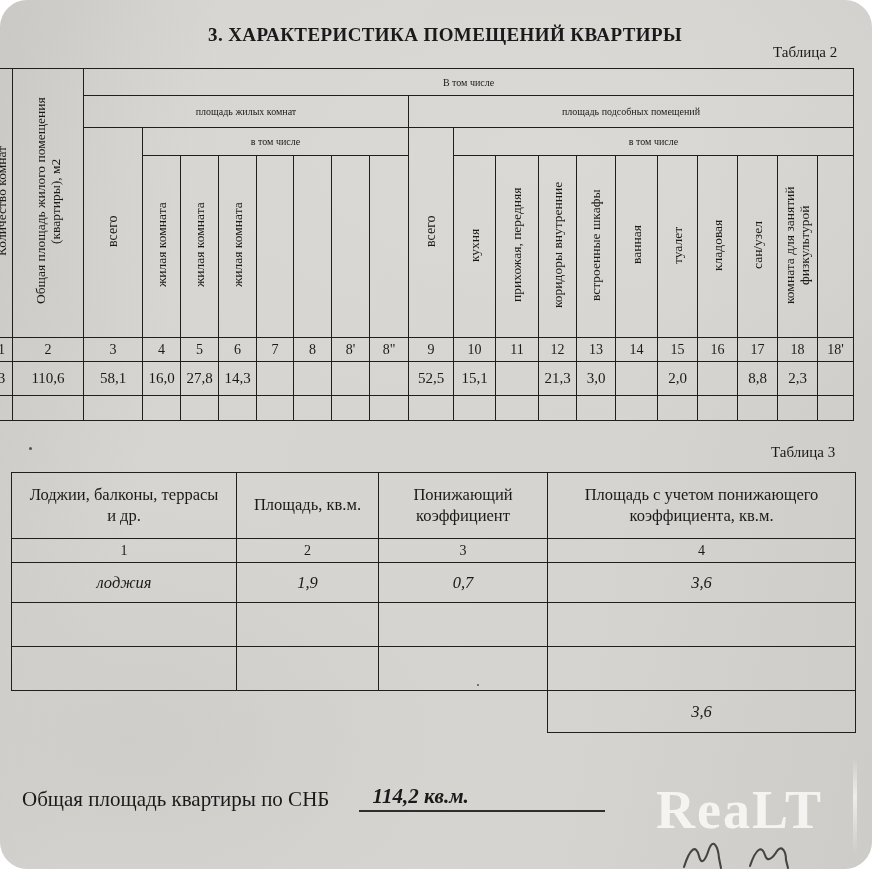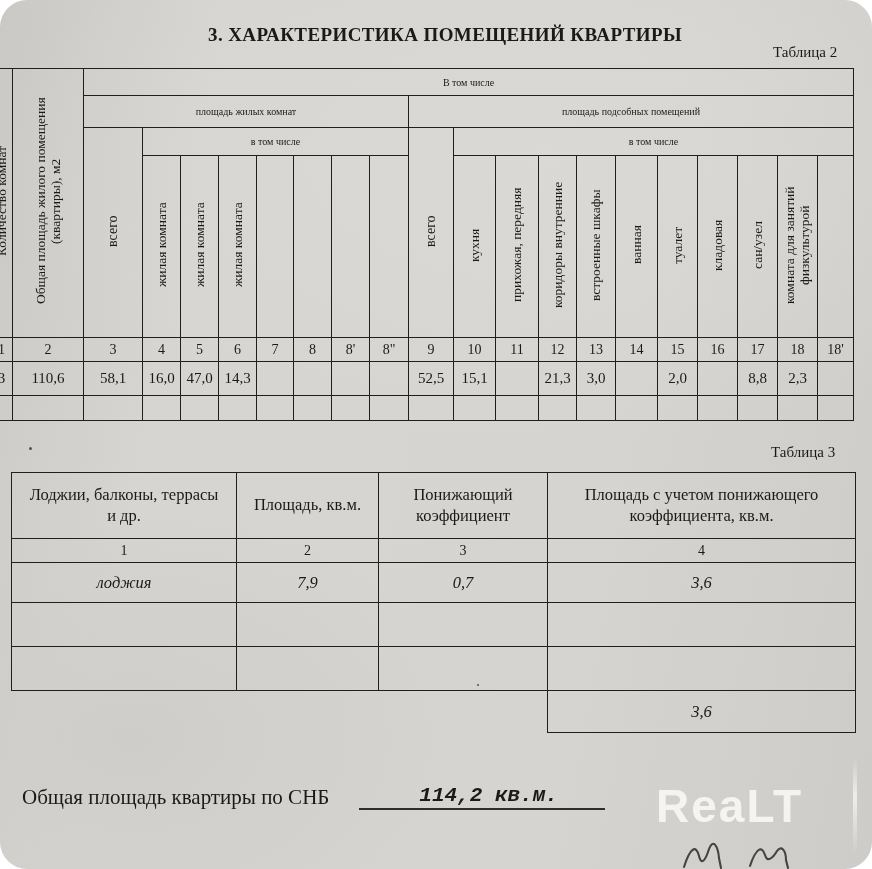--- a/index.html
+++ b/index.html
@@ -63,30 +63,30 @@
   }
   .t3 .e3r{height:44px;}
   .t3 .tot3r{height:42px;}
   .t3 .nob{border:none;background:transparent;}
   
   .fline{position:absolute;left:22px;font-size:21px;white-space:nowrap;}
   .fl1{top:784px;}
   .fl2{top:831px;}
   .fvalue{
     display:inline-block;font-weight:bold;font-style:italic;
-    border-bottom:2px solid #2e2e2e;text-align:center;
-    padding:0 0 1px 14px;vertical-align:bottom;font-family:Liberation Mono, monospace;
+    border-bottom:2px solid #2e2e2e;text-align:left;
+    padding:0 0 1px 14px;vertical-align:bottom;
   }
   .fv1{width:232px;margin-left:24px;}
   .fv2{width:205px;margin-left:30px;}
   
   .watermark{
     position:absolute;left:656px;top:779px;
-    font-family:Liberation Sans, sans-serif;
-    font-size:46px;font-weight:bold;letter-spacing:2px;
+    font-family:Liberation Serif, serif;
+    font-size:54px;font-weight:bold;letter-spacing:2px;
     color:rgba(251,251,249,0.82);
   }
   
   .signature{position:absolute;left:678px;top:836px;}
   .speck{position:absolute;width:3px;height:3px;border-radius:50%;background:#55524e;}
   .sp1{left:29px;top:447px;}
   .sp2{left:477px;top:684px;width:2px;height:2px;}
   .crease{
     position:absolute;left:853px;top:758px;width:4px;height:96px;
     background:linear-gradient(to bottom, rgba(255,255,255,0), rgba(255,255,255,.65) 40%, rgba(255,255,255,0));
@@ -180,21 +180,21 @@
         <td>16</td>
         <td>17</td>
         <td>18</td>
         <td>18'</td>
       </tr>
       <tr class="rF">
         <td>3</td>
         <td>110,6</td>
         <td>58,1</td>
         <td>16,0</td>
-        <td>47,0</td>
+        <td>27,8</td>
         <td>14,3</td>
         <td></td>
         <td></td>
         <td></td>
         <td></td>
         <td>52,5</td>
         <td>15,1</td>
         <td></td>
         <td>21,3</td>
         <td>3,0</td>
@@ -248,21 +248,21 @@
         <td>Площадь с учетом понижающего коэффициента, кв.м.</td>
       </tr>
       <tr class="n3r">
         <td>1</td>
         <td>2</td>
         <td>3</td>
         <td>4</td>
       </tr>
       <tr class="d3r">
         <td>лоджия</td>
-        <td>7,9</td>
+        <td>1,9</td>
         <td>0,7</td>
         <td>3,6</td>
       </tr>
       <tr class="e3r">
         <td></td>
         <td></td>
         <td></td>
         <td></td>
       </tr>
       <tr class="e3r">

